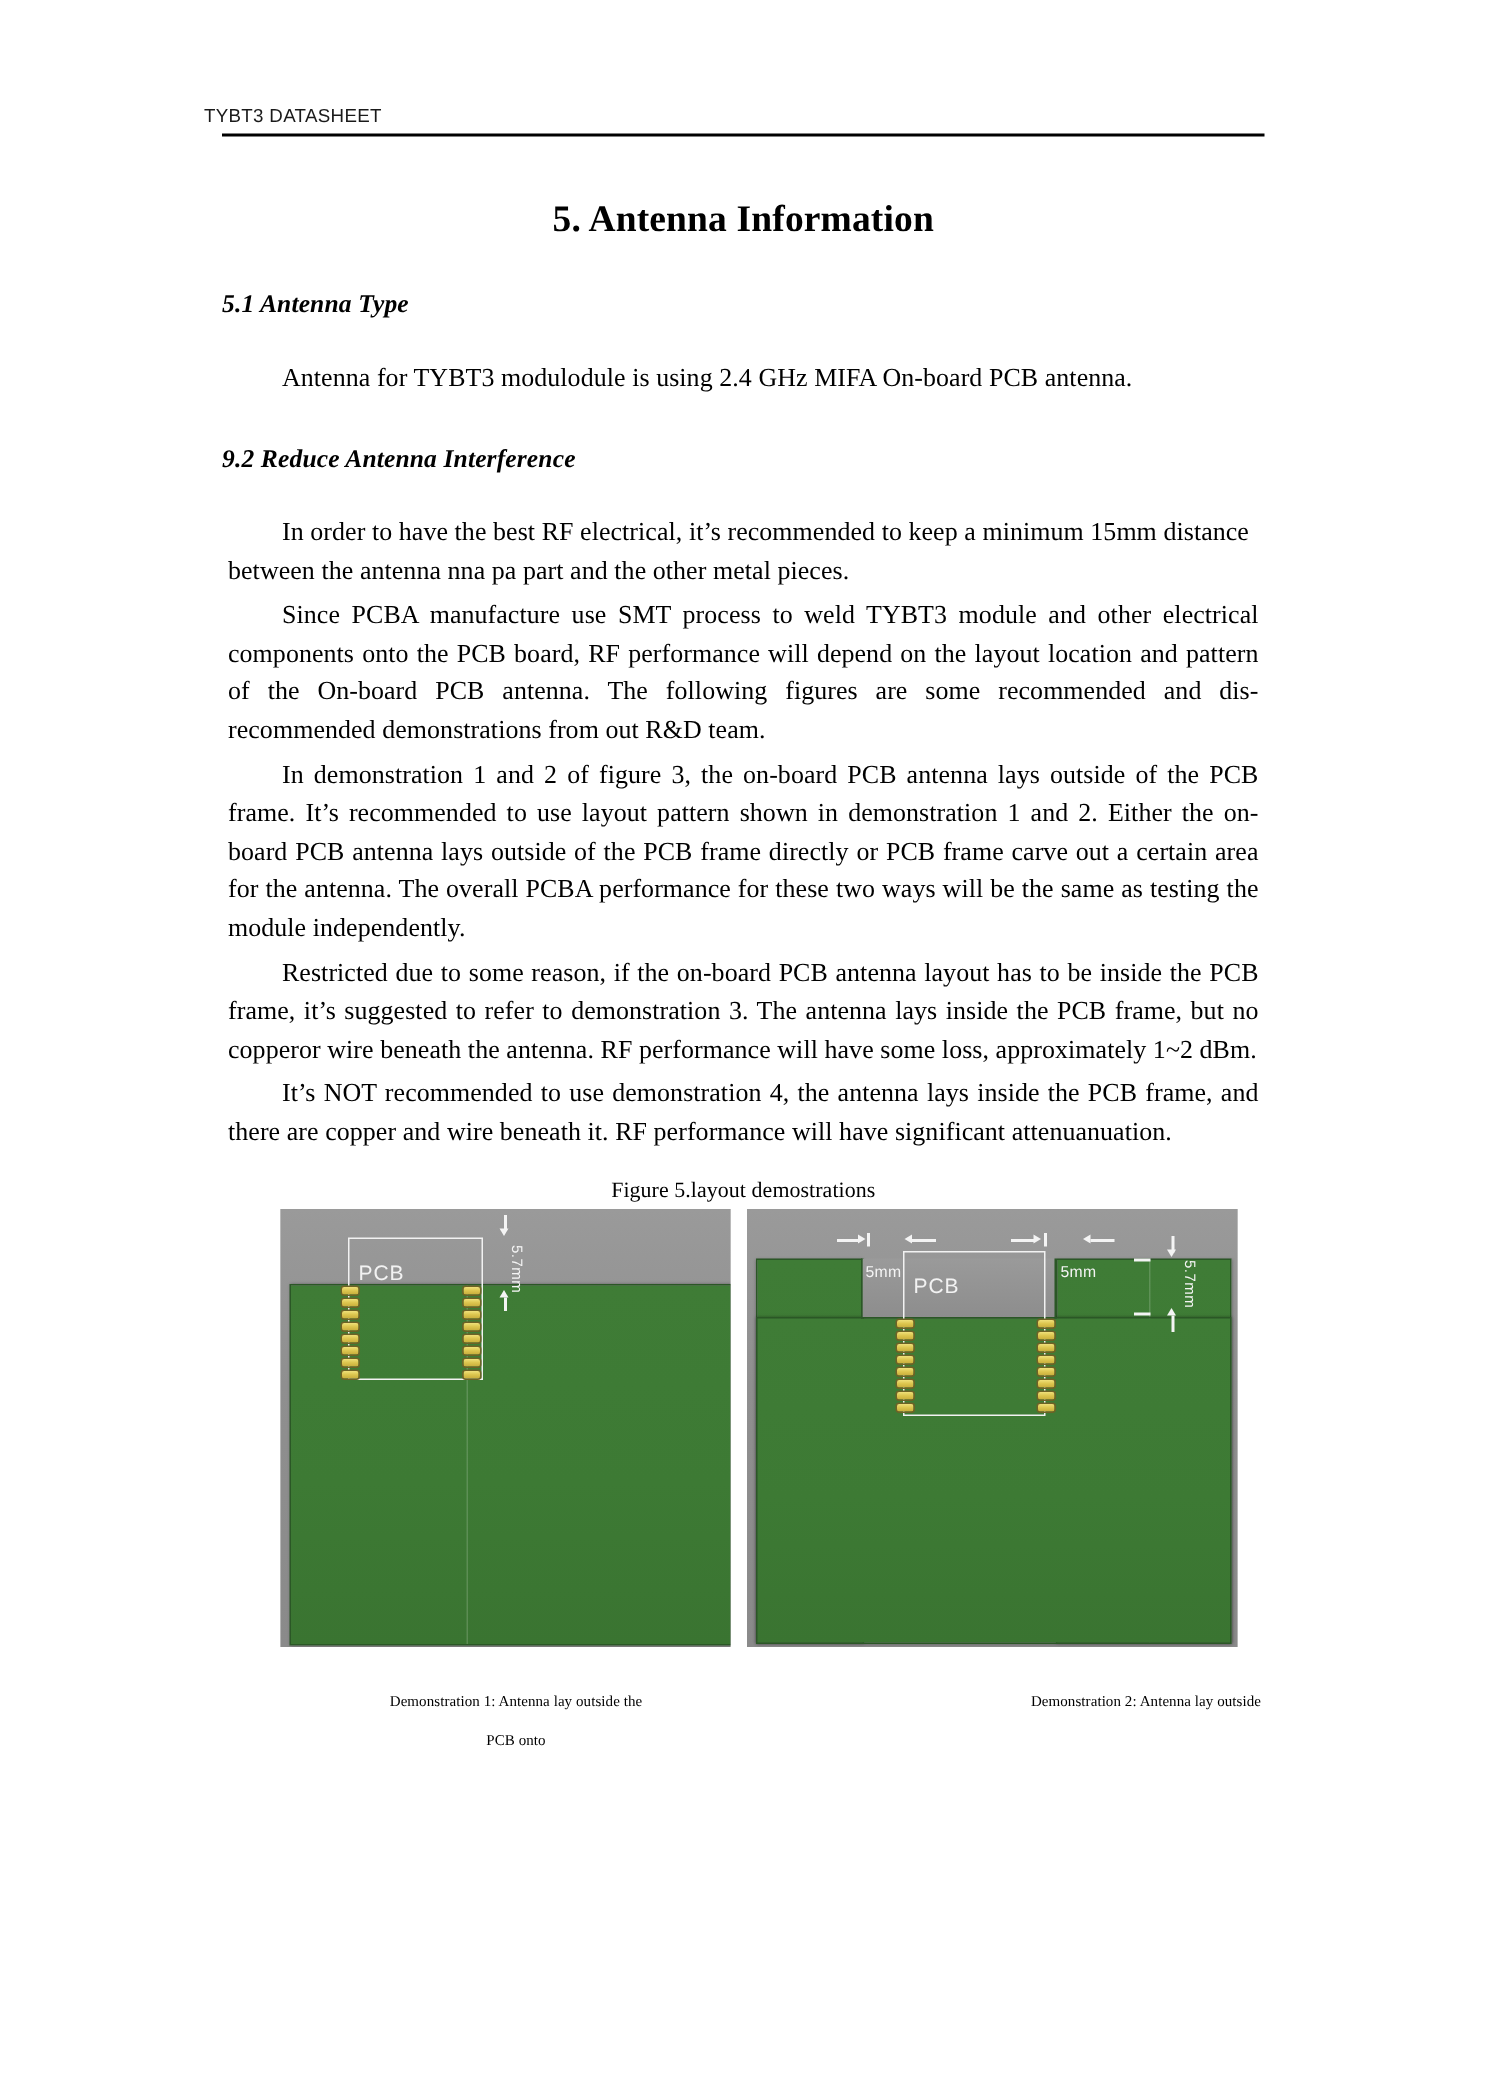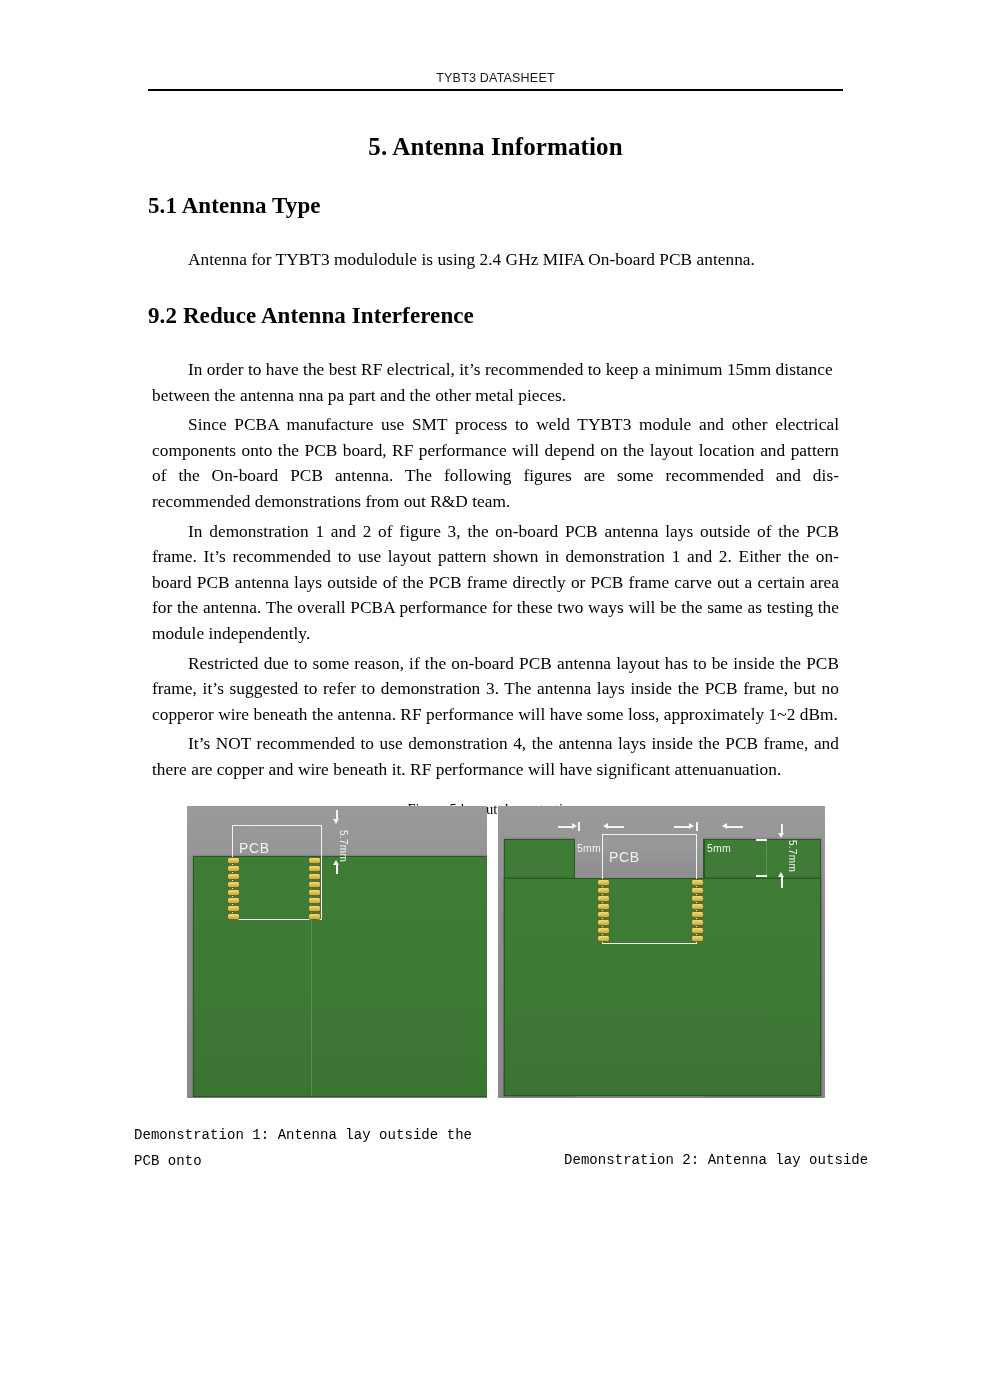--- a/index.html
+++ b/index.html
@@ -19,24 +19,24 @@
   .page {
     position: absolute;
     left: 0; top: 0;
     width: 990px;
     height: 1400px;
   }
 
   
   .header {
     position: absolute;
-    left: 148px;
+    left: 136px;
     top: 68px;
     width: 695px;
-    text-align: center;
+    text-align: left;
   }
   .header-title {
     font-family: "Liberation Sans", "DejaVu Sans", sans-serif;
     font-size: 12.5px;
     letter-spacing: .2px;
     color: #1a1a1a;
   }
   .header-rule {
     position: absolute;
     left: 148px;
@@ -56,25 +56,26 @@
 
   h1.sec {
     font-size: 25px;
     font-weight: bold;
     margin: 12px 0 0 0;
     line-height: 1.2;
     letter-spacing: .1px;
     text-align: center;
   }
   h2.subsec {
-    font-size: 23px;
+    font-size: 17px;
     font-weight: bold;
     margin: 0;
     line-height: 1.25;
     letter-spacing: .1px;
+    font-style: italic;
   }
 
   p.body {
     font-size: 17.3px;
     line-height: 25.6px;
     margin: 4px;
     text-align: justify;
     text-justify: inter-word;
     letter-spacing: .05px;
   }
@@ -234,27 +235,27 @@
 
   
   .demo-captions {
     position: absolute;
     left: 0;
     top: 1122px;
     width: 990px;
     display: flex;
   }
   .demo-caption {
-    font-size: 14px;
+    font-size: 10px;
     line-height: 26px;
+    text-align: center;
     letter-spacing: .05px;
-    font-family: Liberation Mono, monospace;
   }
   .cap-1 { width: 420px; margin-left: 134px; }
-  .cap-2 { width: 400px; margin-left: 10px; margin-top: 25px; }
+  .cap-2 { width: 400px; margin-left: 10px; }
   .cap-line { display: block; }
 </style>
 </head>
 <body>
 
 <div class="page">
 
   <div class="header">
     <span class="header-title">TYBT3 DATASHEET</span>
   </div>

